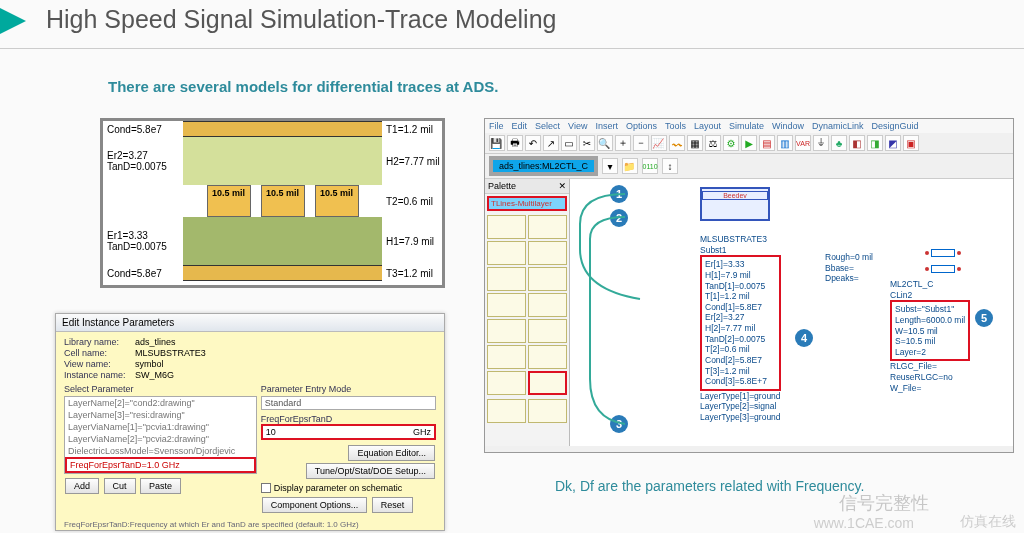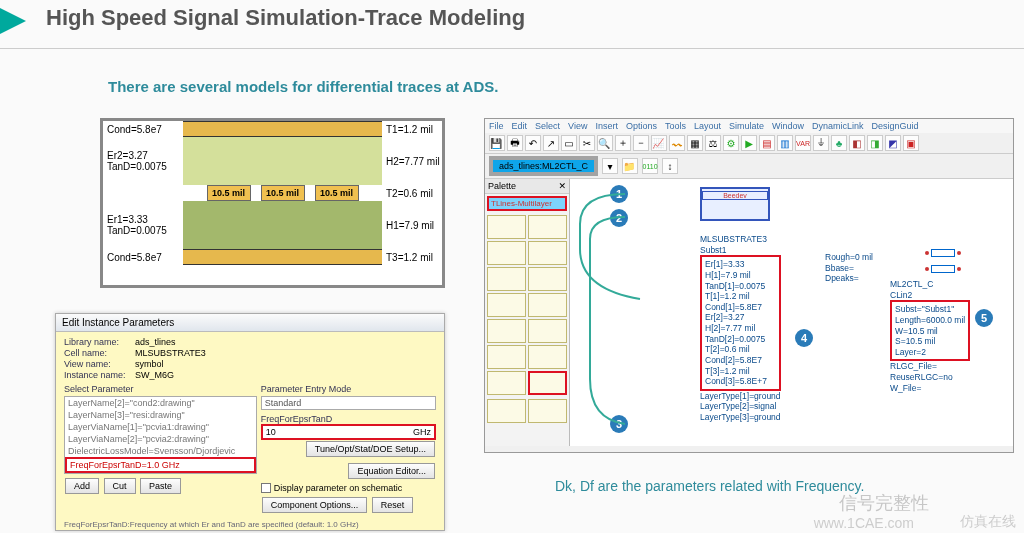--- a/index.html
+++ b/index.html
@@ -1,31 +1,31 @@
 <!DOCTYPE html>
 <html><head>
 <meta charset="utf-8">
 <style>
   * { box-sizing: border-box; margin: 0; padding: 0; }
   body { font-family: "Segoe UI", Arial, sans-serif; background: #fafafa; width: 1024px; height: 533px; overflow: hidden; position: relative; }
   
   .slide-accent { position: absolute; top: 8px; left: 0; width: 0; height: 0; border-left: 26px solid #00a99d; border-top: 13px solid transparent; border-bottom: 13px solid transparent; }
-  .slide-title { position: absolute; top: 5px; left: 46px; font-size: 22px; color: #555; font-weight: 700; }
+  .slide-title { position: absolute; top: 5px; left: 46px; font-size: 25px; color: #555; font-weight: 400; }
   .slide-rule { position: absolute; top: 48px; left: 0; width: 100%; height: 1px; background: #ccc; }
   .subtitle { position: absolute; top: 78px; left: 108px; color: #2e8b9b; font-weight: bold; font-size: 15px; }
 
   
   .stackup { position: absolute; top: 118px; left: 100px; width: 345px; height: 170px; border: 3px solid #888; background: #fff; font-size: 10px; }
   .stackup .row { display: flex; align-items: center; }
   .stackup .lab-l { width: 80px; text-align: left; padding-left: 4px; }
   .stackup .lab-r { width: 60px; text-align: left; padding-left: 4px; }
   .metal { height: 16px; background: #e6b84d; border-top: 1px solid #333; border-bottom: 1px solid #333; flex: 1; }
   .diel1 { height: 48px; background: #d4e09b; flex: 1; }
   .diel2 { height: 48px; background: #a3b86c; flex: 1; }
-  .trace-row { height: 16px; display: flex; }
+  .trace-row { height: 32px; display: flex; }
   .trace-row .gap { flex: 1; }
   .trace-box { background: #f0c050; border: 1px solid #666; width: 44px; text-align: center; font-weight: bold; font-size: 9px; line-height: 15px; }
 
   
   .dialog { position: absolute; top: 313px; left: 55px; width: 390px; height: 218px; background: #fef9c3; border: 1px solid #aaa; font-size: 9px; box-shadow: 0 0 4px rgba(0,0,0,.2); }
   .dlg-title { background: linear-gradient(#fbfbfb,#e0e6ed); border-bottom: 1px solid #bbb; padding: 3px 6px; font-size: 10px; }
   .dlg-body { padding: 4px 8px; }
   .dlg-row { display: flex; gap: 6px; margin: 1px 0; }
   .dlg-row .k { width: 65px; color: #335; }
   .cols { display: flex; gap: 4px; margin-top: 4px; }
@@ -164,22 +164,22 @@
         </div>
       </div>
       <div class="colR">
         <div class="colh">Parameter Entry Mode</div>
         <div class="sel">Standard</div>
         <div style="color:#335;margin-top:4px">FreqForEpsrTanD</div>
         <div class="inp">
             <span>10</span>
             <span>GHz</span>
           </div>
+        <div style="text-align:right;margin-top:4px"><span class="btn">Equation Editor...</span></div>
         <div style="text-align:right"><span class="btn">Tune/Opt/Stat/DOE Setup...</span></div>
-        <div style="text-align:right;margin-top:4px"><span class="btn">Equation Editor...</span></div>
         <div class="chk">
             <span class="chkbox"></span>
             <span>Display parameter on schematic</span>
           </div>
         <div><span class="btn">Component Options...</span>
         <span class="btn">Reset</span></div>
       </div>
     </div>
   </div>
   <div class="dlg-foot">FreqForEpsrTanD:Frequency at which Er and TanD are specified (default: 1.0 GHz)</div>

